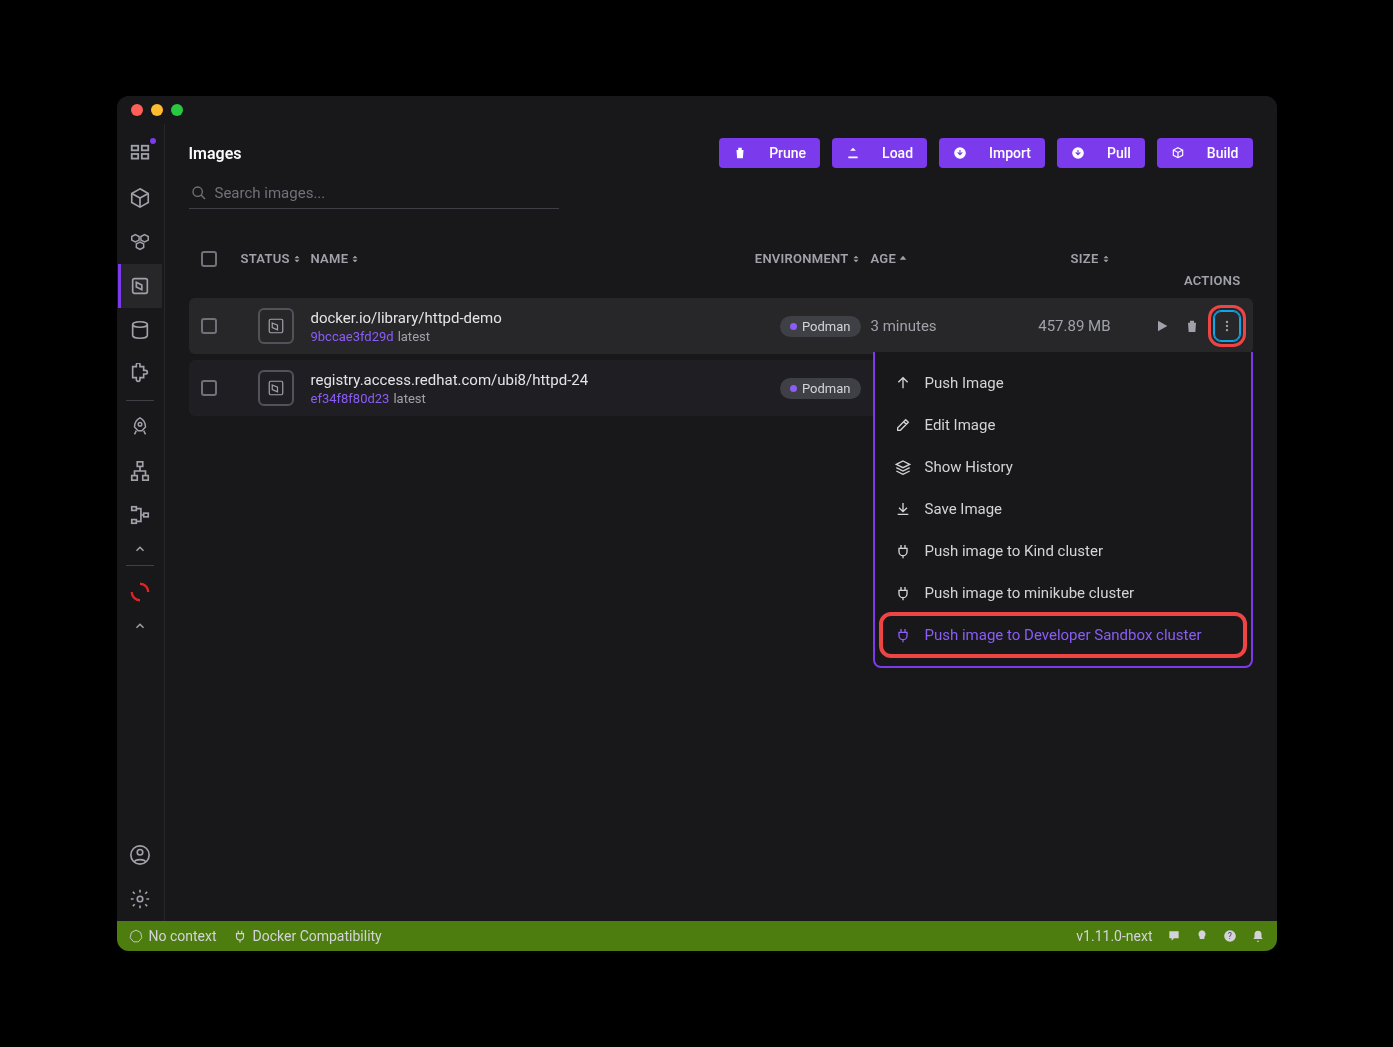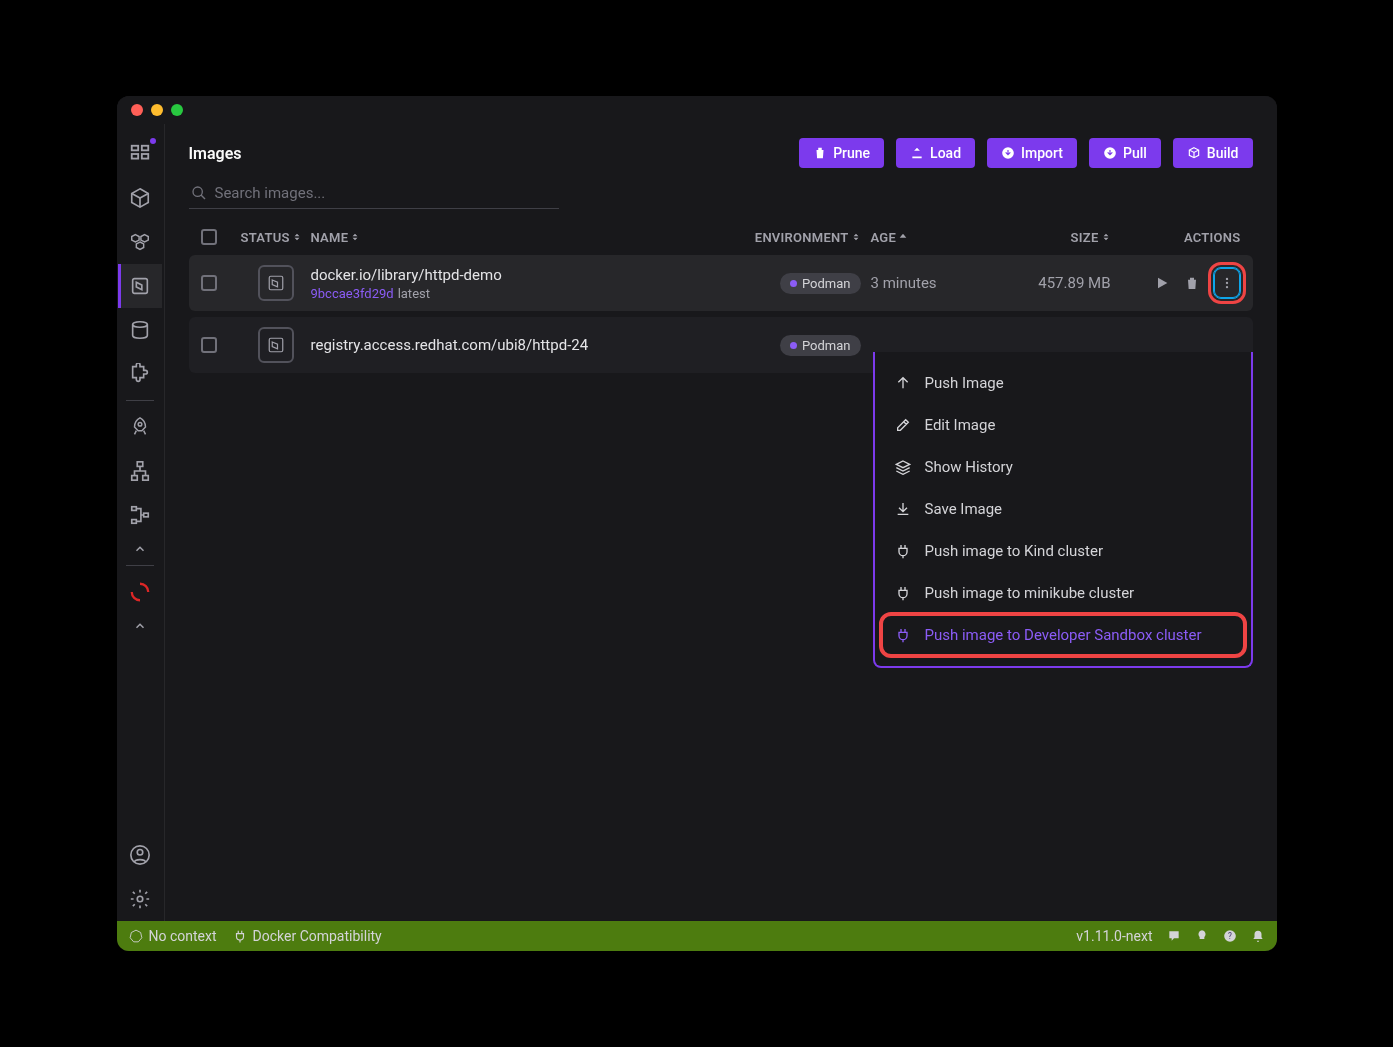--- a/index.html
+++ b/index.html
@@ -16,36 +16,36 @@
 .side-item.active { background: #27272a; }
 .side-item.active::before { content: ''; position: absolute; left: 0; top: 0; bottom: 0; width: 3px; background: #7c3aed; }
 .side-item svg { width: 22px; height: 22px; }
 .side-item.with-dot::after { content: ''; position: absolute; top: 6px; right: 6px; width: 6px; height: 6px; background: #7c3aed; border-radius: 50%; }
 .side-chevron { width: 44px; height: 24px; display: flex; align-items: center; justify-content: center; color: #a1a1aa; cursor: pointer; }
 .side-sep { height: 1px; background: #3f3f46; width: 28px; margin: 4px 0; }
 .side-spacer { flex: 1; }
 .content { flex: 1; background: #18181b; display: flex; flex-direction: column; overflow: hidden; }
 .header { display: flex; align-items: center; padding: 14px 24px 6px 24px; gap: 12px; }
 .page-title { font-size: 16px; font-weight: 600; color: #fafafa; flex: 1; }
-.btn { background: #7c3aed; color: #fff; border: none; padding: 7px 14px; border-radius: 4px; font-size: 14px; font-weight: 500; cursor: pointer; display: inline-flex; align-items: center; gap: 6px; }
+.btn { background: #7c3aed; color: #fff; border: none; padding: 7px 14px; border-radius: 4px; font-size: 14px; font-weight: 500; cursor: pointer; display: inline-flex; align-items: center; gap: 22px; }
 .btn svg { width: 14px; height: 14px; }
 .search-row { padding: 4px 24px 10px 24px; }
 .search-box { display: flex; align-items: center; gap: 8px; color: #71717a; font-size: 15px; border-bottom: 1px solid #3f3f46; width: 370px; padding: 6px 2px; }
 .search-box svg { width: 16px; height: 16px; }
 .search-box input { background: transparent; border: none; outline: none; color: #737373; font-size: 15px; flex: 1; }
 .search-box input::placeholder { color: #71717a; }
 .table { flex: 1; overflow: auto; padding: 0 24px; }
 .thead { display: flex; align-items: center; padding: 10px 12px; font-size: 13px; font-weight: 600; color: #a1a1aa; text-transform: uppercase; letter-spacing: 0.02em; }
 .col-check { width: 40px; display: flex; align-items: center; }
 .col-status { width: 70px; display: flex; align-items: center; gap: 2px; }
 .col-name { flex: 1; display: flex; align-items: center; gap: 2px; }
 .col-env { width: 120px; text-align: right; justify-content: flex-end; display:flex; align-items:center; gap:2px;}
 .col-age { width: 120px; padding-left: 10px; display:flex; align-items:center; gap:2px;}
 .col-size { width: 130px; text-align: right; justify-content: flex-end; display:flex; align-items:center; gap:2px;}
-.col-actions { width: 130px; text-align: right; justify-content: flex-end; display: flex; }
+.col-actions { width: 130px; text-align: right; justify-content: flex-end; display: flex; margin-top: 44px; }
 .sort-icon { width: 10px; height: 10px; }
 .trow { display: flex; align-items: center; padding: 10px 12px; background: #27272a; border-radius: 6px; margin-bottom: 6px; font-size: 14px; color: #e4e4e7; }
 .trow.dim { background: #1f1f23; }
 .checkbox { width: 16px; height: 16px; border: 2px solid #71717a; border-radius: 3px; cursor: pointer; }
 .status-cell { width: 70px; display: flex; align-items: center; justify-content: center; }
 .status-badge { width: 36px; height: 36px; border: 2px solid #52525b; border-radius: 6px; display: flex; align-items: center; justify-content: center; color: #a1a1aa; }
 .status-badge svg { width: 18px; height: 18px; }
 .name-cell { flex: 1; display: flex; flex-direction: column; gap: 2px; }
 .img-name { color: #e4e4e7; font-size: 15px; }
 .img-sub { font-size: 13px; }
@@ -316,20 +316,21 @@
           <div class="status-cell">
             <div class="status-badge">
               <svg viewBox="0 0 24 24" fill="none" stroke="currentColor" stroke-width="1.6">
                   <rect x="3" y="3" width="18" height="18" rx="2"></rect>
                   <path d="M7 8 L14 11 L14 17 L7 14 Z"></path>
                 </svg>
             </div>
           </div>
           <div class="name-cell">
             <div class="img-name">registry.access.redhat.com/ubi8/httpd-24</div>
+            <div class="img-sub"><span class="img-hash">ef34f8f80d23</span><span class="img-tag">latest</span></div>
           </div>
           <div class="col-env">
               <span class="env-badge">
                 <span class="env-dot"></span>
                 <span>Podman</span>
               </span>
             </div>
           <div class="age-cell"></div>
           <div class="size-cell"></div>
           <div class="actions-cell"></div>

